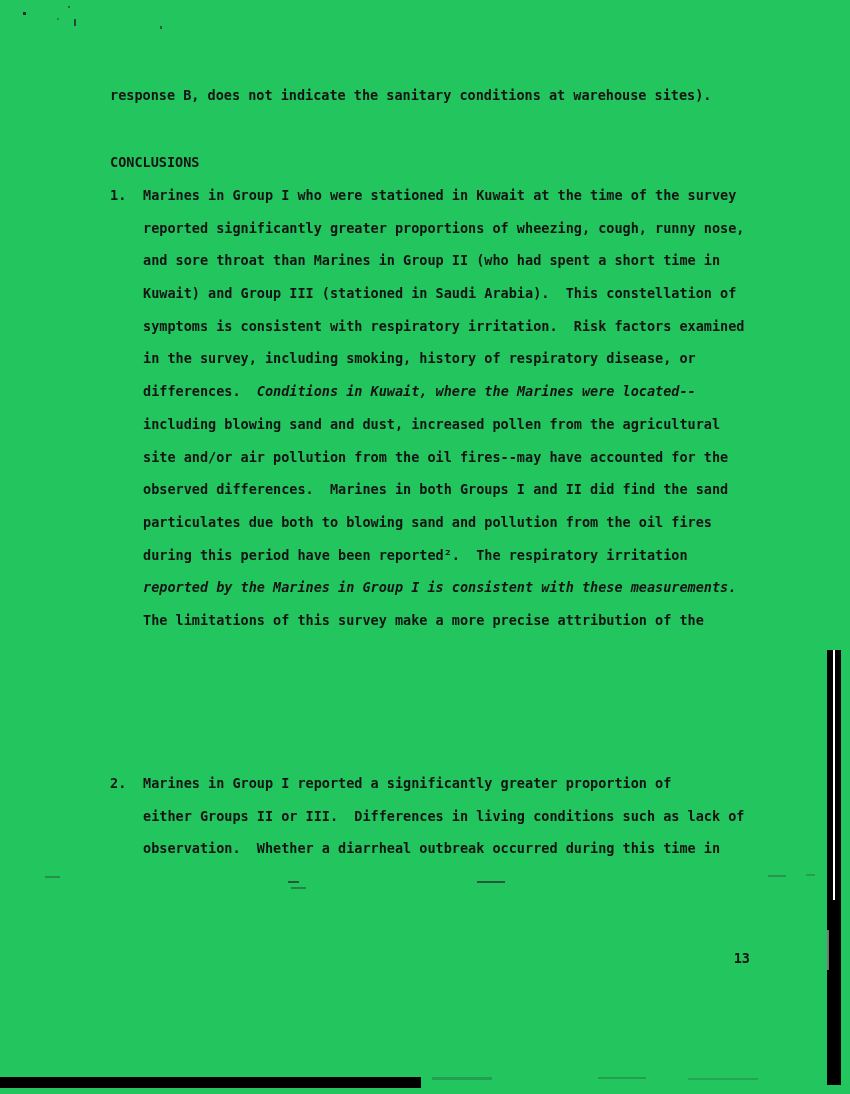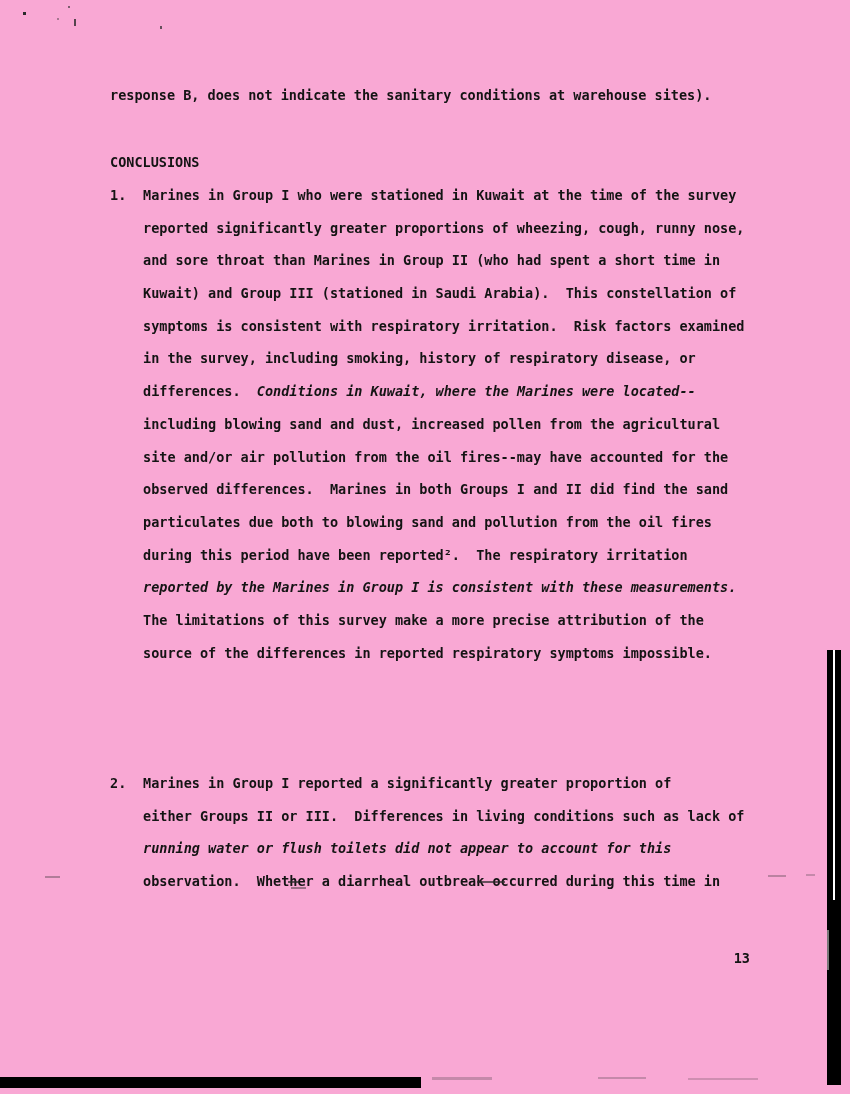--- a/index.html
+++ b/index.html
@@ -1,20 +1,20 @@
 <!DOCTYPE html>
 <html><head>
 <meta charset="utf-8">
 <style>
   html, body { margin: 0; padding: 0; background: #e8e8e8; }
   .page {
     position: relative;
     width: 850px;
     height: 1094px;
-    background: #f9a8d4;
+    background: #22c55e;
     overflow: hidden;
     font-family: "DejaVu Sans Mono", monospace;
     font-weight: bold;
     font-size: 13.5px;
     color: #141414;
   }
   .line {
     white-space: pre;
     height: 32.7px;
     line-height: 32.7px;
@@ -126,28 +126,26 @@
     <div class="line">symptoms is consistent with respiratory irritation.  Risk factors examined</div>
     <div class="line">in the survey, including smoking, history of respiratory disease, or</div>
     <div class="line"><span>differences.  </span><span class="it">Conditions in Kuwait, where the Marines were located--</span></div>
     <div class="line">including blowing sand and dust, increased pollen from the agricultural</div>
     <div class="line">site and/or air pollution from the oil fires--may have accounted for the</div>
     <div class="line">observed differences.  Marines in both Groups I and II did find the sand</div>
     <div class="line">particulates due both to blowing sand and pollution from the oil fires</div>
     <div class="line">during this period have been reported².  The respiratory irritation</div>
     <div class="line it">reported by the Marines in Group I is consistent with these measurements.</div>
     <div class="line">The limitations of this survey make a more precise attribution of the</div>
-    <div class="line">source of the differences in reported respiratory symptoms impossible.</div>
   </section>
 
   <section class="item item-2">
     <span class="num">2.</span>
     <div class="line">Marines in Group I reported a significantly greater proportion of</div>
     <div class="line">either Groups II or III.  Differences in living conditions such as lack of</div>
-    <div class="line it">running water or flush toilets did not appear to account for this</div>
     <div class="line">observation.  Whether a diarrheal outbreak occurred during this time in</div>
   </section>
 
   <div class="pagenum">13</div>
 
   <div class="artifact speck-1"></div>
   <div class="artifact speck-2"></div>
   <div class="artifact speck-3"></div>
   <div class="artifact speck-4"></div>
   <div class="artifact speck-5"></div>

